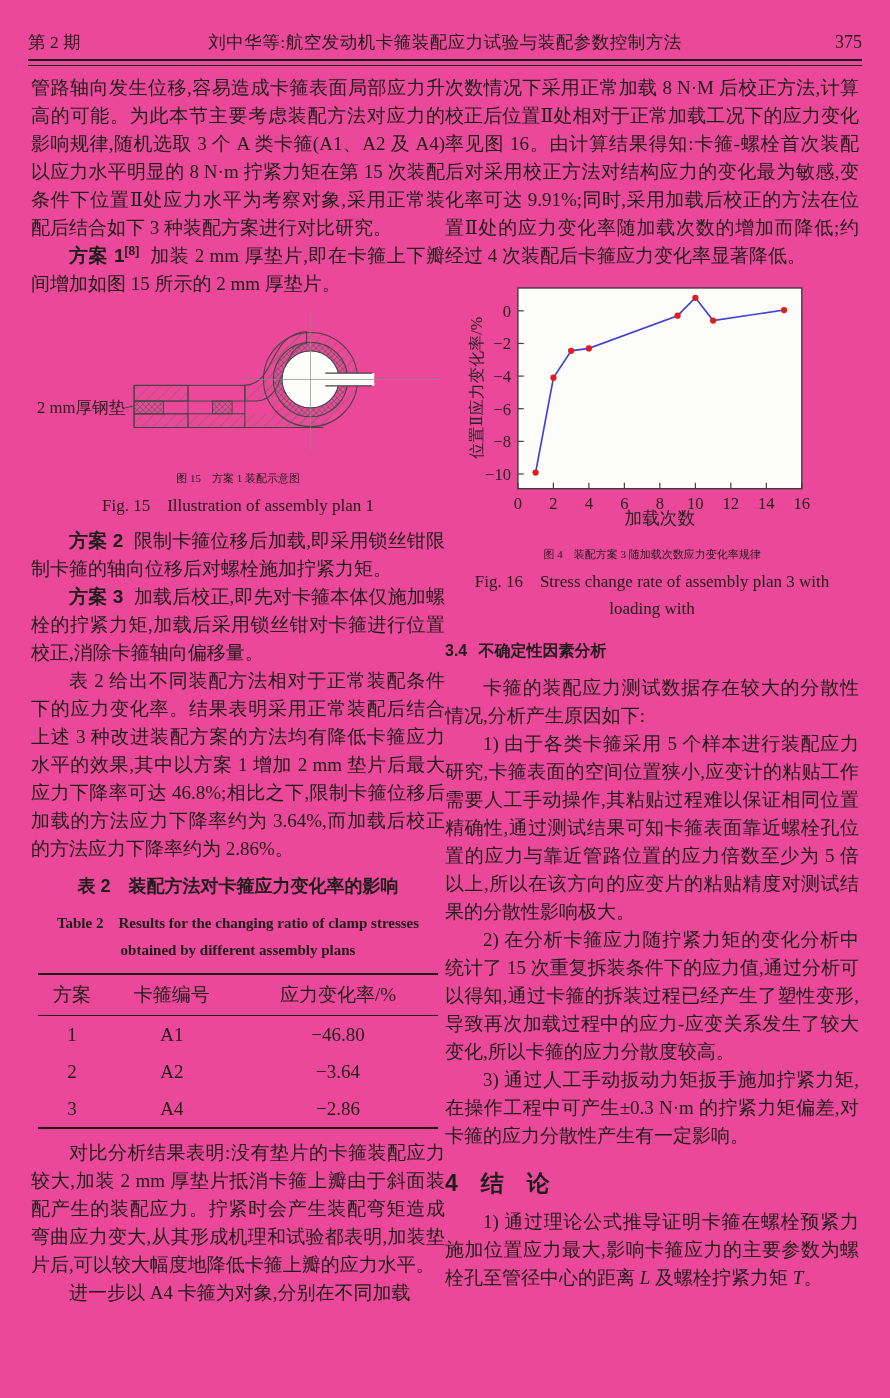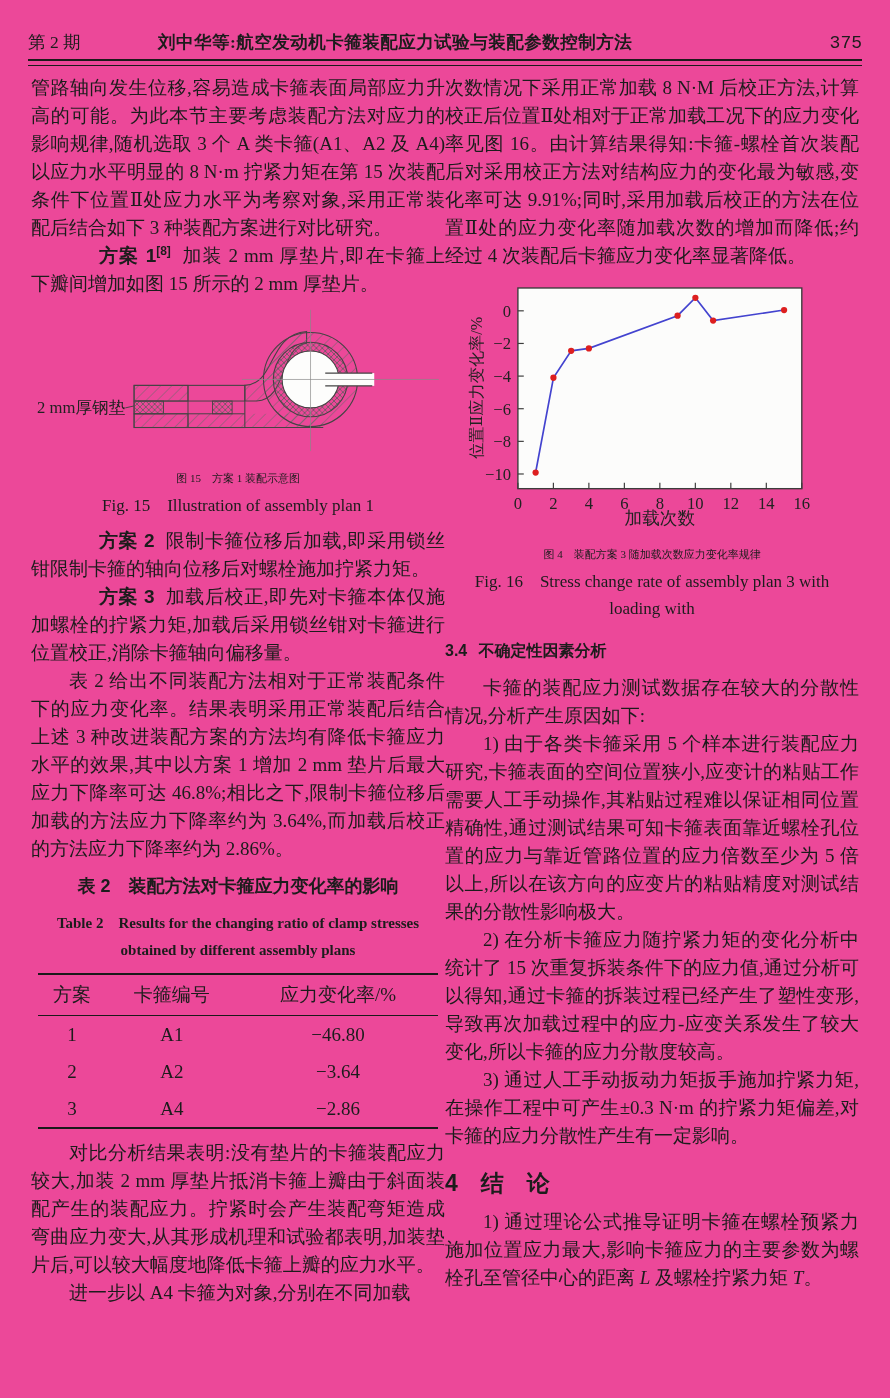--- a/index.html
+++ b/index.html
@@ -1,28 +1,28 @@
 <!DOCTYPE html>
 <html><head>
 <meta charset="utf-8">
 <style>
   html,body{margin:0;padding:0;background:#e8e8e8;}
   .page{position:relative;width:890px;height:1398px;background:#ec4899;margin:0 auto;
         font-family:"Liberation Serif","DejaVu Serif",serif;color:#1c1c1c;overflow:hidden;}
   .hdr{position:absolute;top:30px;left:28px;right:28px;display:flex;align-items:baseline;font-size:17.5px;}
   .hdr .issue{width:130px;}
-  .hdr .rtitle{flex:1;text-align:left;letter-spacing:.5px;font-weight:bold;}
-  .hdr .pageno{width:130px;text-align:right;font-size:18px;font-family:Liberation Mono, monospace;}
+  .hdr .rtitle{flex:1;text-align:center;letter-spacing:.5px;}
+  .hdr .pageno{width:130px;text-align:right;font-size:18px;}
   .rule{position:absolute;top:59px;left:28px;right:28px;height:4px;
         border-top:2.5px solid #1a1a1a;border-bottom:1.3px solid #1a1a1a;}
   .cols{position:absolute;top:74px;left:28px;width:834px;display:flex;justify-content:center;}
   .col{width:414px;font-size:19px;line-height:28px;text-align:justify;}
   p.body{margin:0;text-indent:2em;}
   p.cont{text-indent:0;}
-  b.plan{font-family:"Liberation Sans","DejaVu Sans",sans-serif;margin-right:.55em;margin-left:30px;}
+  b.plan{font-family:"Liberation Sans","DejaVu Sans",sans-serif;margin-right:.55em;}
   sup.ref{font-size:12px;line-height:0;}
   .figwrap{margin:6px 0 0 0;}
   .figcap{font-size:11px;line-height:27px;text-align:center;text-indent:0;margin:0;}
   .figcap.cn{margin-top:4px;}
   .encap{font-size:17px;}
   .tblcap{font-size:15px;font-weight:bold;text-align:center;line-height:27px;margin:10px 0 0 0;text-indent:0;}
   .tblcap.cn{font-family:"Liberation Sans","DejaVu Sans",sans-serif;font-size:18px;}
   table.t2{width:400px;margin:9px auto 8px auto;border-collapse:collapse;font-size:19px;}
   .t2 th{font-weight:normal;border-top:2.2px solid #1a1a1a;border-bottom:1.3px solid #1a1a1a;height:38px;text-align:center;}
   .t2 td{height:35px;text-align:center;}

